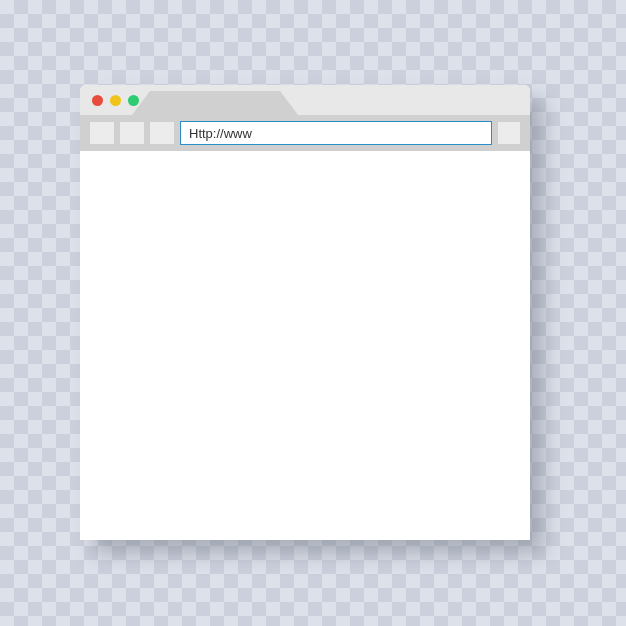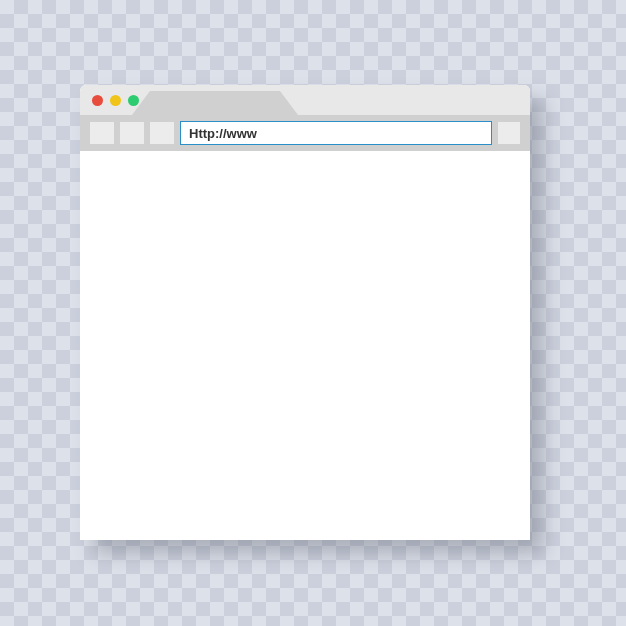--- a/index.html
+++ b/index.html
@@ -91,21 +91,20 @@
       border-right: 18px solid transparent;
     }
     
     .toolbar {
       height: 36px;
       background: #d0d0d0;
       display: flex;
       align-items: center;
       padding: 0 10px;
       gap: 6px;
-      font-weight: bold;
     }
     
     .nav-button {
       width: 24px;
       height: 22px;
       background: #ececec;
       flex-shrink: 0;
     }
     
     .address-bar {

